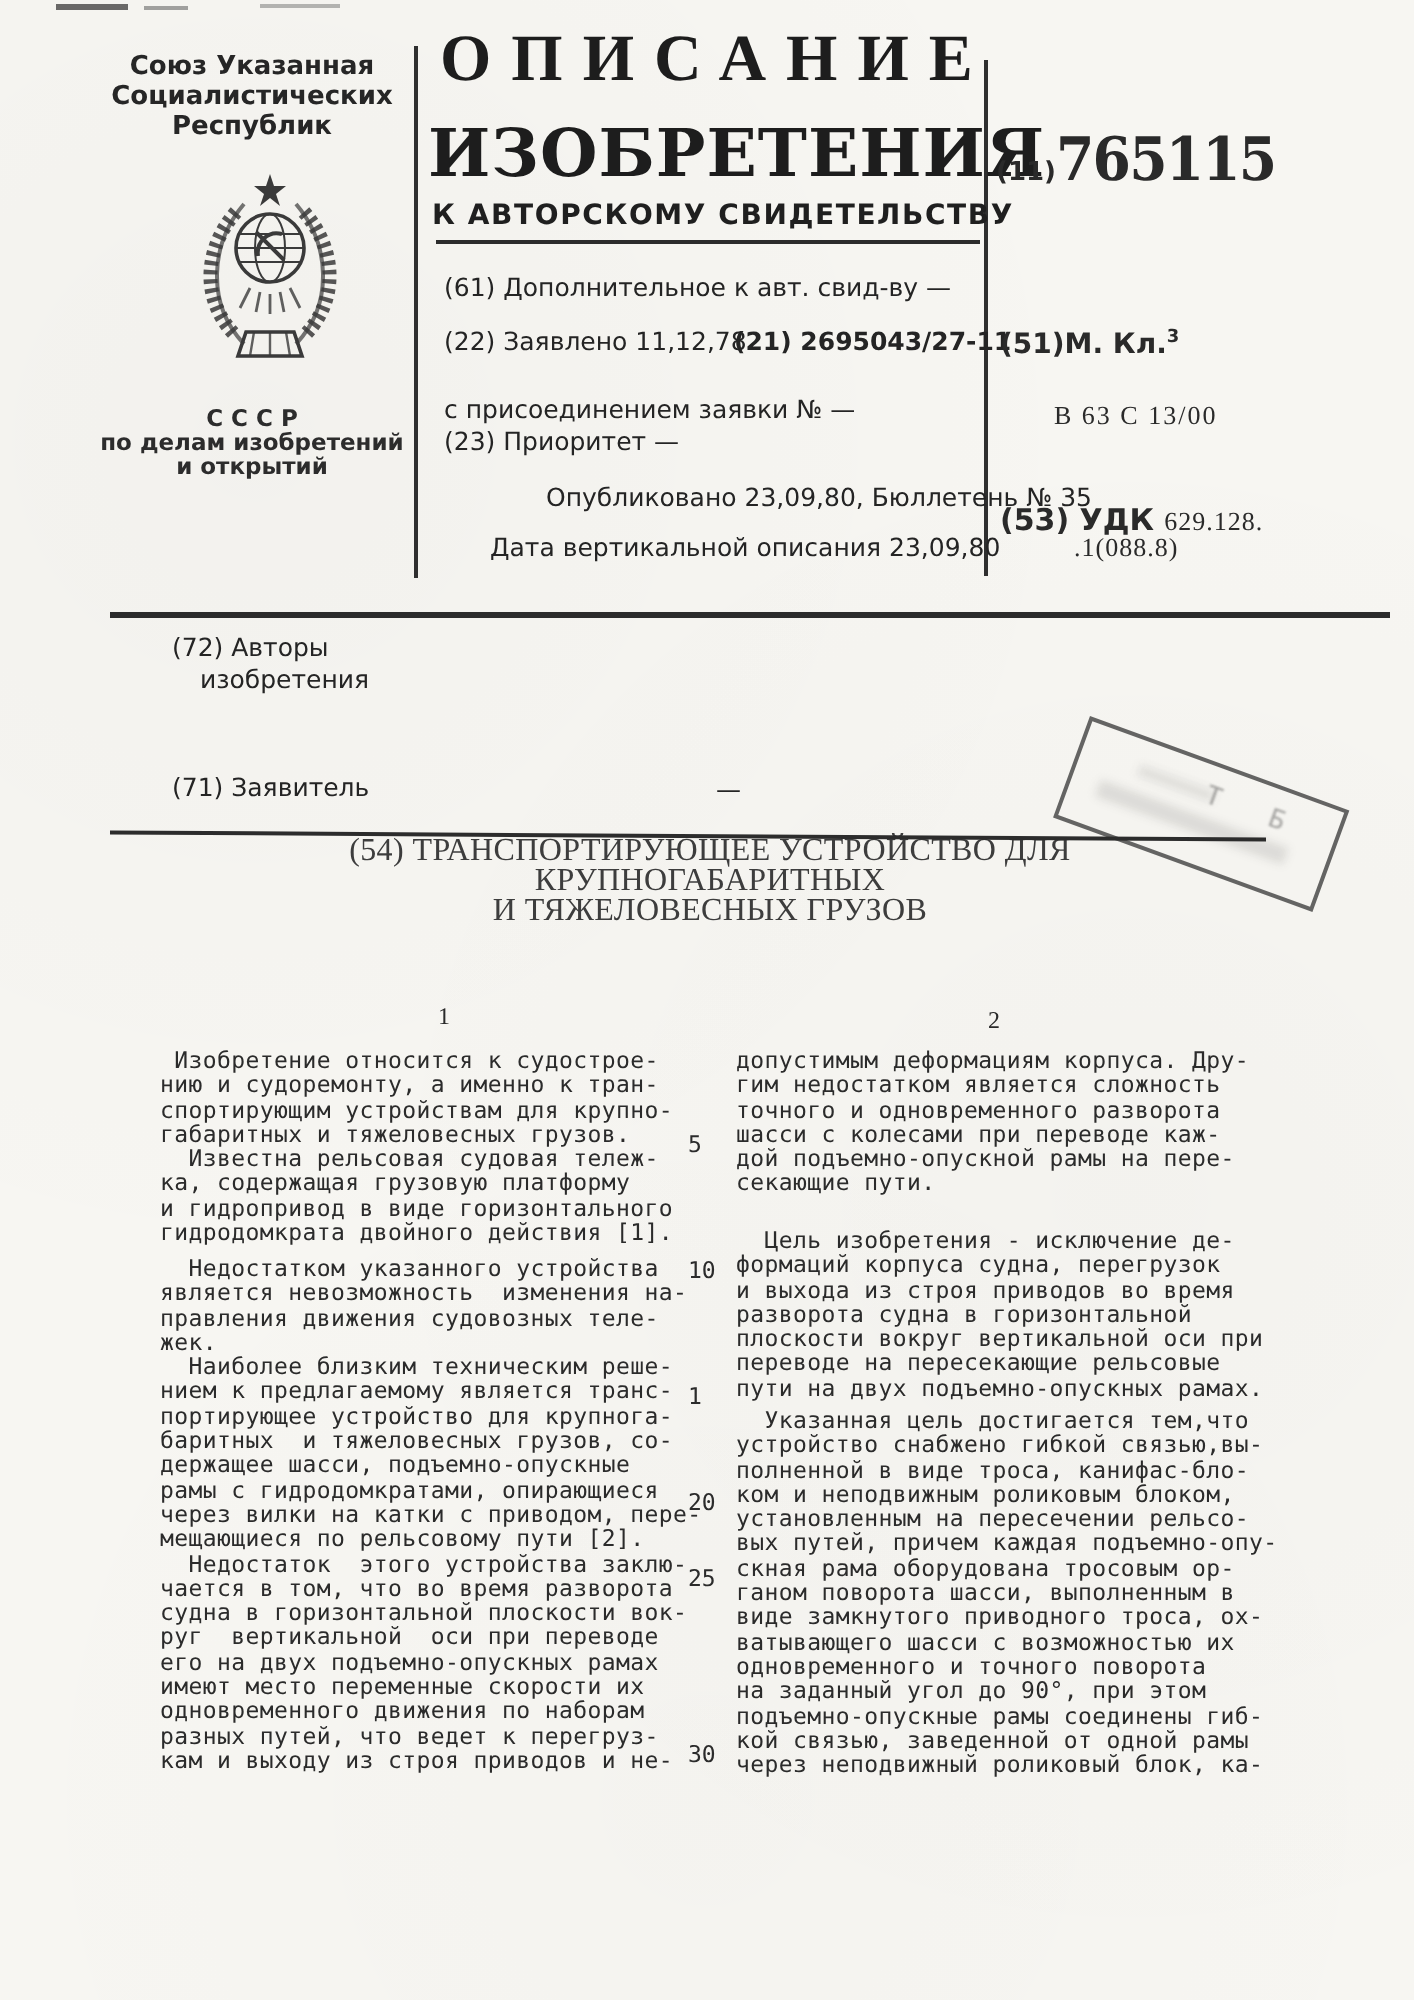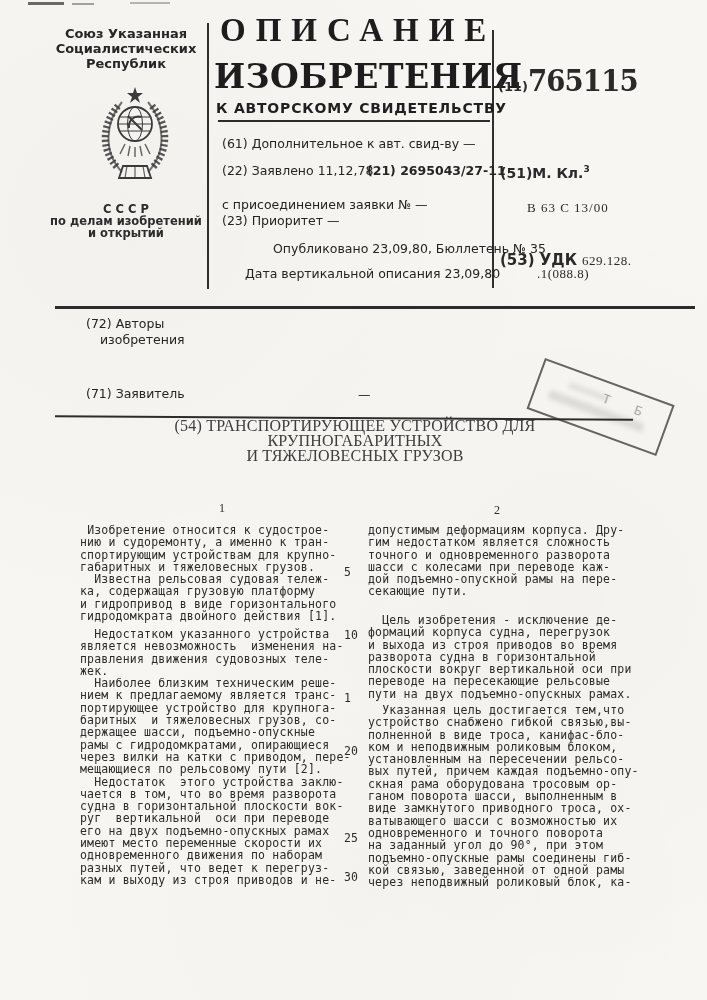--- a/index.html
+++ b/index.html
@@ -184,16 +184,16 @@
 одновременного и точного поворота
 на заданный угол до 90°, при этом
 подъемно-опускные рамы соединены гиб-
 кой связью, заведенной от одной рамы
 через неподвижный роликовый блок, ка-</div>
 
   <div class="abs lineno" style="left:344px;top:565px;">5</div>
   <div class="abs lineno" style="left:344px;top:628px;">10</div>
   <div class="abs lineno" style="left:344px;top:691px;">1</div>
   <div class="abs lineno" style="left:344px;top:744px;">20</div>
-  <div class="abs lineno" style="left:344px;top:831px;">25</div>
+  <div class="abs lineno" style="left:344px;top:782px;">25</div>
   <div class="abs lineno" style="left:344px;top:870px;">30</div>
 
 </div>
 
 </body></html>

